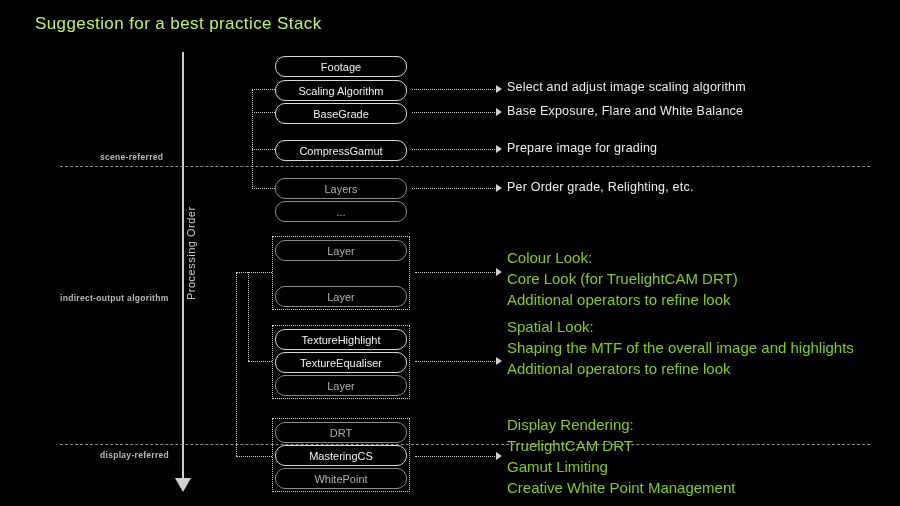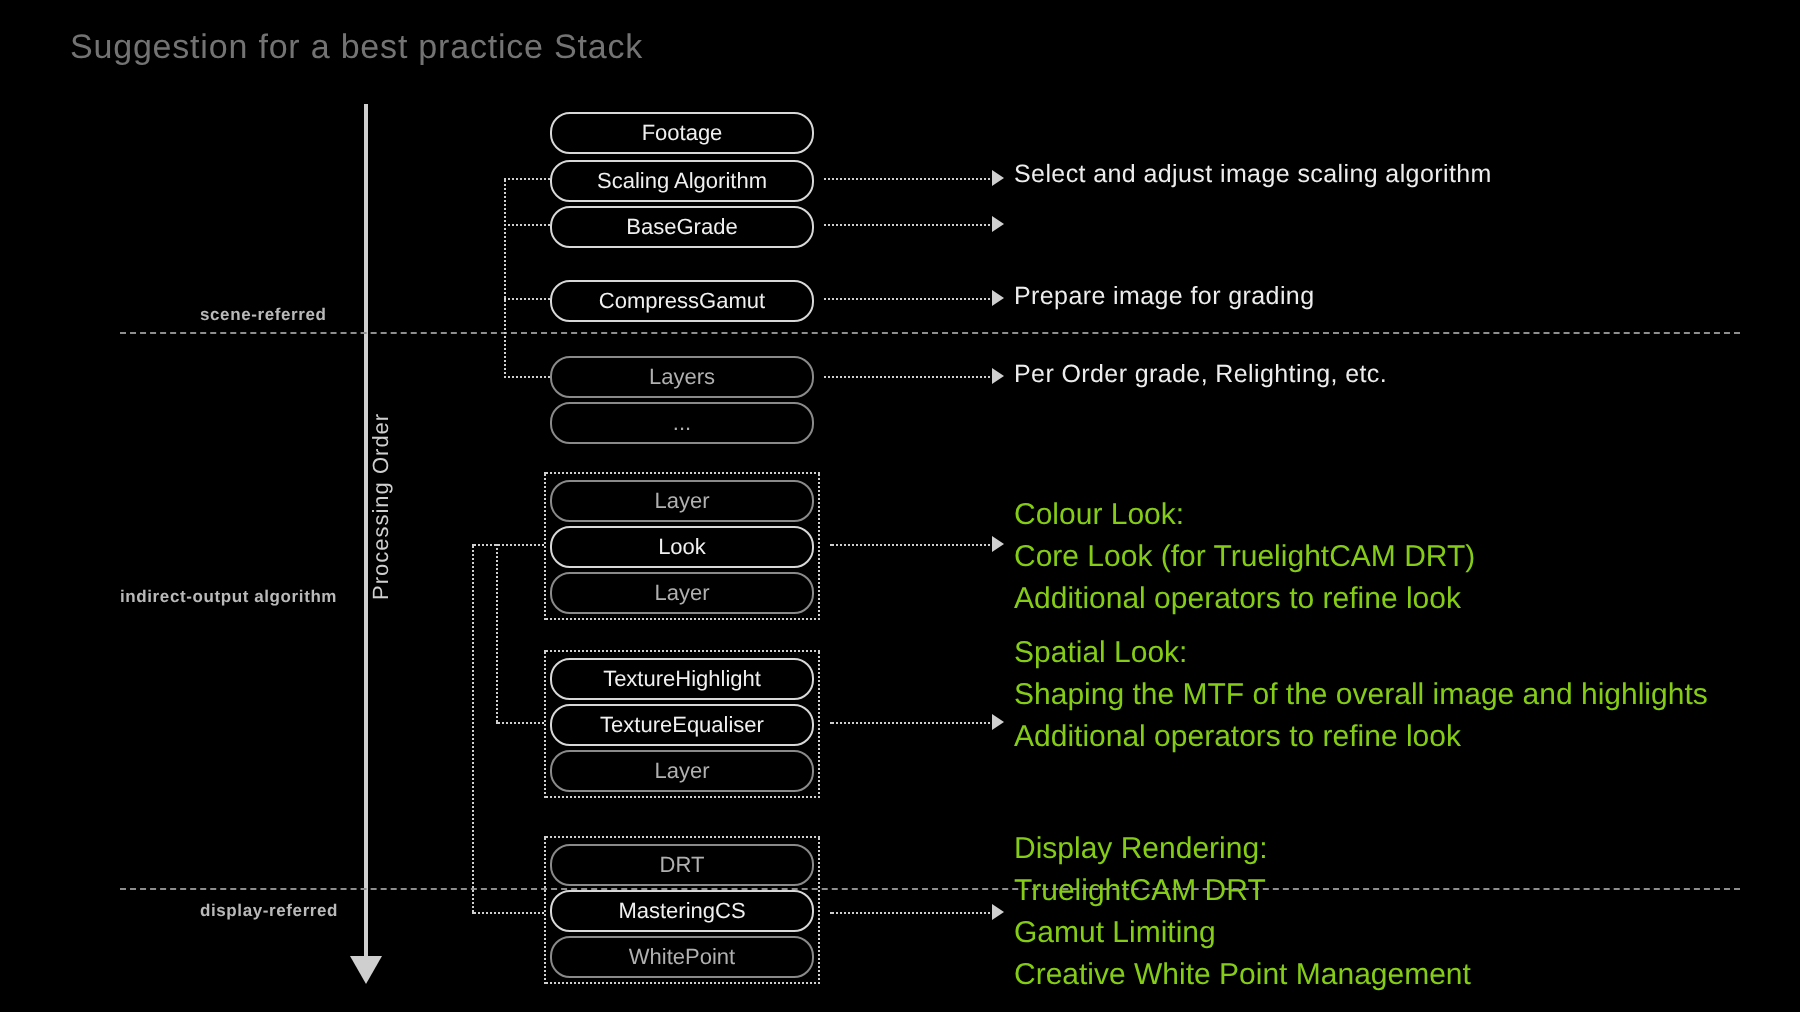--- a/index.html
+++ b/index.html
@@ -1,19 +1,19 @@
 <!DOCTYPE html>
 <html><head>
 <meta charset="utf-8">
 <style>
   html,body{margin:0;padding:0;background:#000;}
   body{width:900px;height:506px;overflow:hidden;font-family:"Liberation Sans",sans-serif;color:#e8e8e8;}
   #stage{position:relative;width:900px;height:506px;}
 
-  .title{position:absolute;left:35px;top:14px;font-size:17px;letter-spacing:.4px;color:#737373;}
+  .title{position:absolute;left:35px;top:14px;font-size:17px;letter-spacing:.4px;color:#bef264;}
 
   
   .axis-line{position:absolute;left:182px;top:52px;width:2px;height:430px;background:#cfcfcf;}
   .axis-head{position:absolute;left:175px;top:478px;width:0;height:0;
              border-left:8px solid transparent;border-right:8px solid transparent;border-top:14px solid #cfcfcf;}
   .axis-label{position:absolute;left:185px;top:225px;font-size:11px;color:#cfcfcf;
               transform:rotate(-90deg);transform-origin:left top;white-space:nowrap;letter-spacing:.5px;}
 
   
   .sep{position:absolute;height:0;border-top:1px dashed #8e8e8e;}
@@ -59,21 +59,20 @@
 
   <div class="node" style="top:56px">Footage</div>
   <div class="node" style="top:80px">Scaling Algorithm</div>
   <div class="node" style="top:103px">BaseGrade</div>
   <div class="node" style="top:140px">CompressGamut</div>
   <div class="node dim" style="top:178px">Layers</div>
   <div class="node dim" style="top:201px">...</div>
 
   <div class="group" style="top:236px;height:72px"></div>
   <div class="node dim" style="top:240px">Layer</div>
-  <div class="node" style="top:263px">Look</div>
   <div class="node dim" style="top:286px">Layer</div>
 
   <div class="group" style="top:325px;height:72px"></div>
   <div class="node" style="top:329px">TextureHighlight</div>
   <div class="node" style="top:352px">TextureEqualiser</div>
   <div class="node dim" style="top:375px">Layer</div>
 
   <div class="group" style="top:418px;height:72px"></div>
   <div class="node dim" style="top:422px">DRT</div>
   <div class="node" style="top:445px">MasteringCS</div>
@@ -90,20 +89,21 @@
   <div class="vconn" style="left:248px;top:272px;height:89px"></div>
   <div class="hconn" style="left:248px;top:361px;width:24px"></div>
   <div class="hconn" style="left:236px;top:456px;width:36px"></div>
 
   <div class="lead" style="left:412px;top:89px;width:85px"></div>
   <div class="lead-head" style="left:496px;top:85px"></div>
   <div class="ann" style="left:507px;top:80px">Select and adjust image scaling algorithm</div>
 
   <div class="lead" style="left:412px;top:112px;width:85px"></div>
   <div class="lead-head" style="left:496px;top:108px"></div>
+  <div class="ann" style="left:507px;top:104px">Base Exposure, Flare and White Balance</div>
 
   <div class="lead" style="left:412px;top:149px;width:85px"></div>
   <div class="lead-head" style="left:496px;top:145px"></div>
   <div class="ann" style="left:507px;top:141px">Prepare image for grading</div>
 
   <div class="lead" style="left:412px;top:188px;width:85px"></div>
   <div class="lead-head" style="left:496px;top:184px"></div>
   <div class="ann" style="left:507px;top:180px">Per Order grade, Relighting, etc.</div>
 
   <div class="lead" style="left:415px;top:272px;width:82px"></div>

